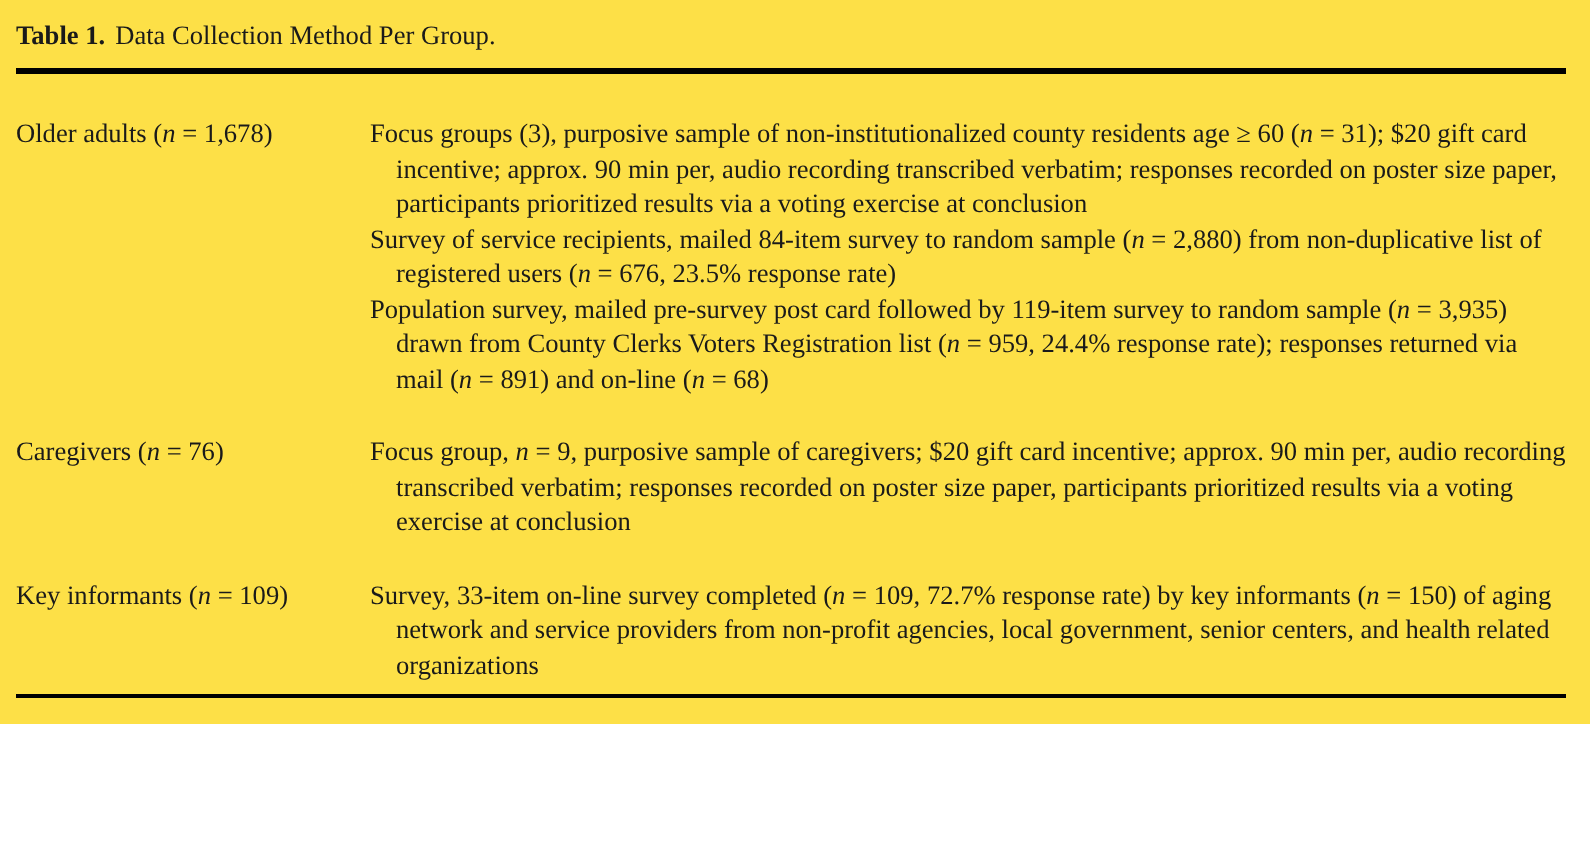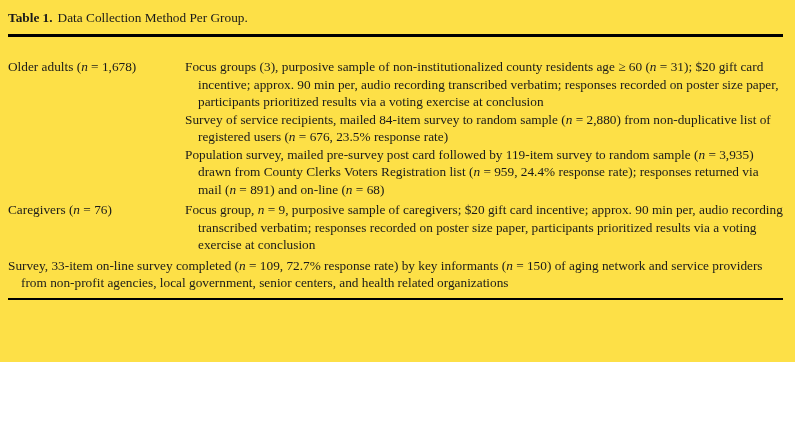--- a/index.html
+++ b/index.html
@@ -13,21 +13,21 @@
   }
   .title{margin:2px 0 8px 0;line-height:17px;}
   .title .b{font-weight:bold;margin-right:5px;}
   .rule{background:#000;height:2px;border:0;}
   .rule.thin{height:1px;}
   .hdr-row{display:flex;padding:7px 0 6px 0;}
   .col-group{width:177px;flex:none;line-height:17.5px;padding-right:6px;box-sizing:border-box;}
   .col-method{flex:1;min-width:0;}
   .center{text-align:center;}
   .body{padding:4px 0 6px 0;}
-  .row{display:flex;margin-top:3px;}
+  .row{display:flex;margin-top:19px;}
   .row:first-child{margin-top:17px;}
   .m{margin:0;padding-left:13px;text-indent:-13px;line-height:17.5px;}
   i{font-style:italic;}
 </style>
 </head>
 <body>
 
 <div class="doc">
 
   <div class="title">
@@ -51,20 +51,21 @@
     </div>
 
     <div class="row">
       <div class="col-group itn">Caregivers (<i>n</i> = 76)</div>
       <div class="col-method">
         <p class="m itn">Focus group, <i>n</i> = 9, purposive sample of caregivers; $20 gift card incentive; approx. 90 min per, audio recording transcribed verbatim; responses recorded on poster size paper, participants prioritized results via a voting exercise at conclusion</p>
       </div>
     </div>
 
     <div class="row">
+      <div class="col-group itn">Key informants (<i>n</i> = 109)</div>
       <div class="col-method">
         <p class="m itn">Survey, 33-item on-line survey completed (<i>n</i> = 109, 72.7% response rate) by key informants (<i>n</i> = 150) of aging network and service providers from non-profit agencies, local government, senior centers, and health related organizations</p>
       </div>
     </div>
 
   </div>
 
   <div class="rule"></div>
 
 </div>

